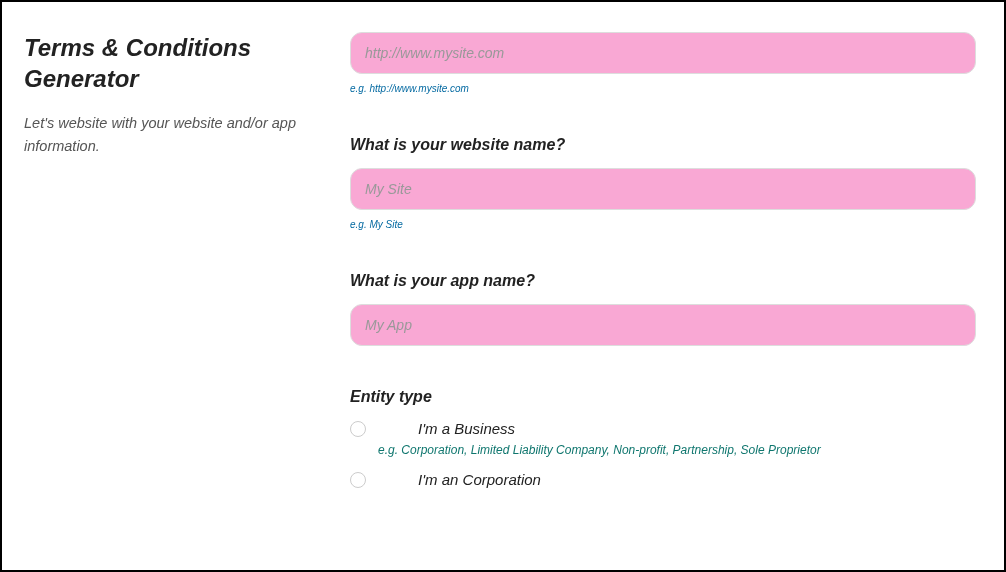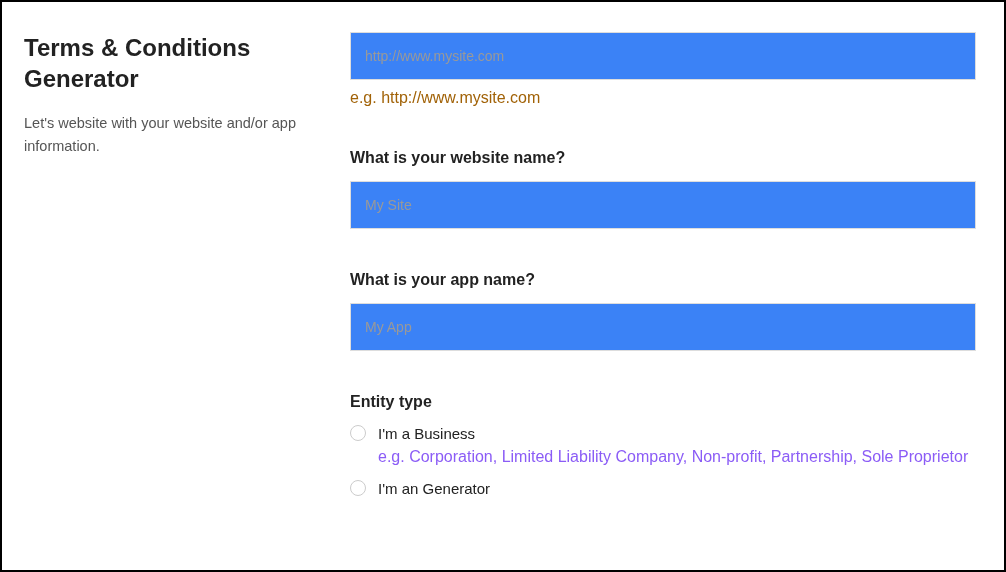--- a/index.html
+++ b/index.html
@@ -1,18 +1,19 @@
 <!DOCTYPE html>
 <html><head>
   <meta charset="utf-8">
   <style>
     * {
       box-sizing: border-box;
       margin: 0;
       padding: 0;
+      font-style: italic;
     }
     body {
       font-family: -apple-system, BlinkMacSystemFont, "Segoe UI", Helvetica, Arial, sans-serif;
       background: #fff;
       width: 1006px;
       height: 572px;
     }
     .outer {
       border: 2px solid #000;
       width: 1006px;
@@ -46,58 +47,59 @@
       margin-bottom: 42px;
     }
     .field-label {
       font-size: 16px;
       font-weight: 700;
       color: #222;
       margin-bottom: 14px;
     }
     .text-input {
       width: 100%;
-      height: 48px;
+      height: 42px;
       border: 1px solid #ddd;
-      border-radius: 0;
+      border-radius: 12px;
       padding: 0 14px;
       font-size: 14px;
       color: #333;
-      background: #3b82f6;
+      background: #f9a8d4;
     }
     .text-input::placeholder {
       color: #999;
     }
     .hint {
-      font-size: 16px;
-      color: #a16207;
+      font-size: 10px;
+      color: #0369a1;
       margin-top: 9px;
     }
     .radio-row {
       display: flex;
-      align-items: flex-start;
+      align-items: flex-end;
       margin-bottom: 6px;
       cursor: pointer;
+      gap: 40px;
     }
     .radio-circle {
       width: 16px;
       height: 16px;
       border: 1px solid #ccc;
       border-radius: 50%;
       margin-right: 12px;
       flex-shrink: 0;
       background: #fff;
     }
     .radio-label {
       font-size: 15px;
       color: #222;
     }
     .radio-hint {
-      font-size: 16px;
-      color: #8b5cf6;
+      font-size: 12px;
+      color: #0f766e;
       margin-left: 28px;
       margin-bottom: 14px;
       margin-top: 2px;
     }
     .entity-group .field-label {
       margin-bottom: 14px;
     }
   </style>
 </head>
 <body>
@@ -112,37 +114,38 @@
   <div class="right-col">
 
     <div class="field-group">
       <input type="text" class="text-input" placeholder="http://www.mysite.com" style="">
       <div class="hint">e.g. http://www.mysite.com</div>
     </div>
 
     <div class="field-group">
       <div class="field-label">What is your website name?</div>
       <input type="text" class="text-input" placeholder="My Site" style="">
+      <div class="hint">e.g. My Site</div>
     </div>
 
     <div class="field-group">
       <div class="field-label">What is your app name?</div>
       <input type="text" class="text-input" placeholder="My App" style="">
     </div>
 
     <div class="field-group entity-group">
       <div class="field-label">Entity type</div>
 
       <div class="radio-row">
         <span class="radio-circle"></span>
         <span class="radio-label">I'm a Business</span>
       </div>
       <div class="radio-hint">e.g. Corporation, Limited Liability Company, Non-profit, Partnership, Sole Proprietor</div>
 
       <div class="radio-row">
         <span class="radio-circle"></span>
-        <span class="radio-label">I'm an Generator</span>
+        <span class="radio-label">I'm an Corporation</span>
       </div>
     </div>
 
   </div>
 
 </div>
 
 </body></html>

